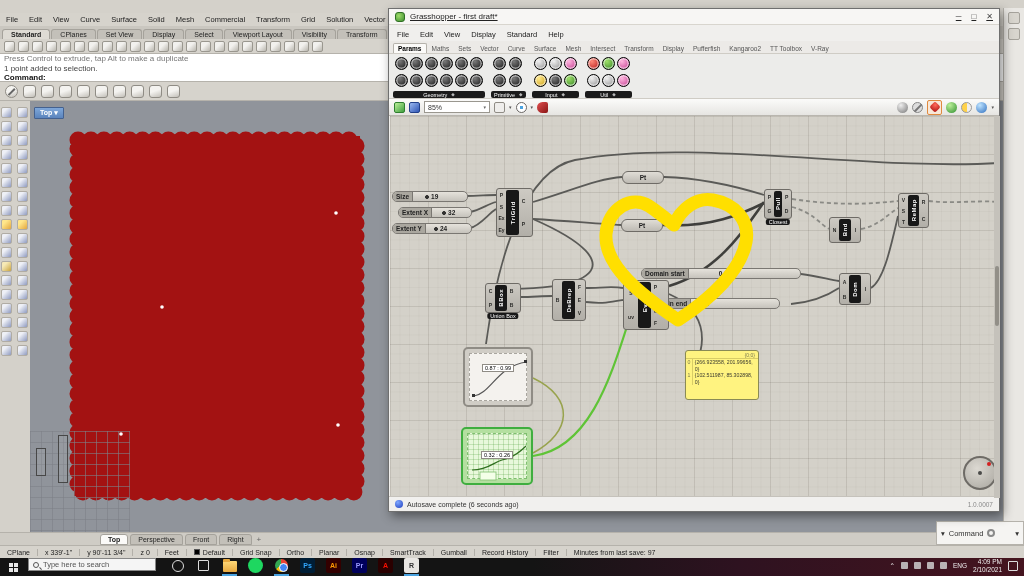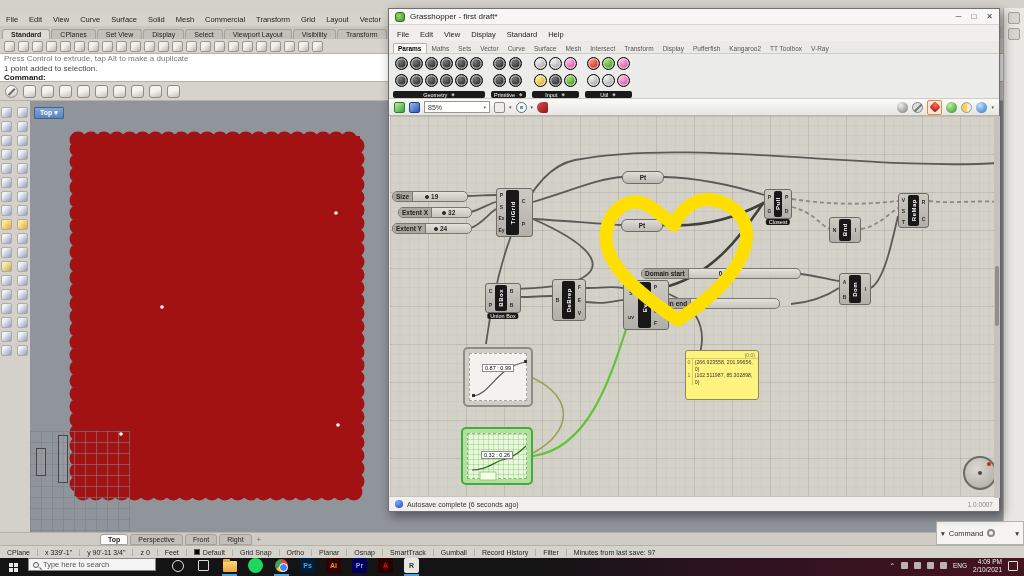--- a/index.html
+++ b/index.html
@@ -47,21 +47,21 @@
   .vp-plus { color:#666; font-size:8px; padding:0 3px; }
   .r-status { position:absolute; left:0; top:545px; width:1024px; height:13px; background:#d6d3cc; display:flex; align-items:center; font-size:7px; color:#222; border-top:1px solid #b5b2ab; }
   .st-cell { padding:0 7px; border-right:1px solid #b3b0a9; white-space:nowrap; }
   .st-layer { display:flex; align-items:center; gap:3px; }
   .st-swatch { width:6px; height:6px; background:#000; border:1px solid #555; }
   .intensi { position:absolute; left:936px; top:521px; width:88px; height:24px; background:#f5f4f2; border:1px solid #b5b2ab; display:flex; align-items:center; gap:4px; font-size:7.5px; color:#333; padding:0 4px; z-index:40; }
   .gear { width:8px; height:8px; border-radius:50%; border:2px solid #8a8a8a; }
 
   
   .gh { position:absolute; left:388px; top:8px; width:612px; height:504px; background:#f0efed; border:1px solid #6f6f6f; box-shadow:3px 4px 10px rgba(0,0,0,.45); z-index:50; }
-  .gh-titlebar { position:absolute; left:0; top:0; right:0; height:16px; background:#f7f6f4; border-bottom:1px solid #d8d5ce; display:flex; align-items:center; gap:5px; padding:0 6px; font-size:8px; color:#222; }
+  .gh-titlebar { position:absolute; left:0; top:0; right:0; height:16px; background:#f7f6f4; border-bottom:1px solid #d8d5ce; display:flex; align-items:center; gap:5px; padding:0 6px; font-size:8px; color:#222;text-decoration:underline; }
   .gh-logo { width:10px; height:10px; border-radius:3px; background:radial-gradient(circle at 35% 35%, #9fdc6a, #3f8f2f); border:1px solid #2f6f23; }
   .gh-winbtns { margin-left:auto; display:flex; gap:10px; font-size:8px; color:#444; }
   .gh-menubar { position:absolute; left:0; top:18px; right:0; height:14px; display:flex; align-items:center; gap:11px; padding:0 8px; font-size:7.5px; color:#222; background:#f0efed; }
   .gh-doclabel { margin-left:auto; color:#333;margin-top:44px; }
   .gh-tabs { position:absolute; left:0; top:32px; right:0; height:12px; display:flex; align-items:flex-end; gap:1px; padding-left:4px; font-size:6.5px; color:#555; background:#eceae7; }
   .gh-tab { padding:1px 4px; }
   .gh-tab.active { background:#fbfaf8; border:1px solid #b5b2ab; border-bottom:none; border-radius:2px 2px 0 0; color:#000; font-weight:bold; }
   .gh-toolbar { position:absolute; left:0; top:44px; right:0; height:46px; background:#ececea; border-top:1px solid #cfccc5; border-bottom:1px solid #cfccc5; display:flex; gap:6px; padding:2px 4px 0; }
   .gh-group { position:relative; display:flex; flex-direction:column; }
   .gh-icons { display:grid; grid-auto-flow:column; grid-template-rows:15px 15px; gap:2px; padding:1px 2px; }
@@ -173,21 +173,21 @@
     <span>File</span>
     <span>Edit</span>
     <span>View</span>
     <span>Curve</span>
     <span>Surface</span>
     <span>Solid</span>
     <span>Mesh</span>
     <span>Commercial</span>
     <span>Transform</span>
     <span>Grid</span>
-    <span>Layout</span>
+    <span>Solution</span>
     <span>Vector</span>
     <span>Panels</span>
     <span>V-Ray</span>
     <span>Help</span>
   </div>
 
   <div class="r-tabs">
     <span class="r-tab active">Standard</span>
     <span class="r-tab">CPlanes</span>
     <span class="r-tab">Set View</span>

